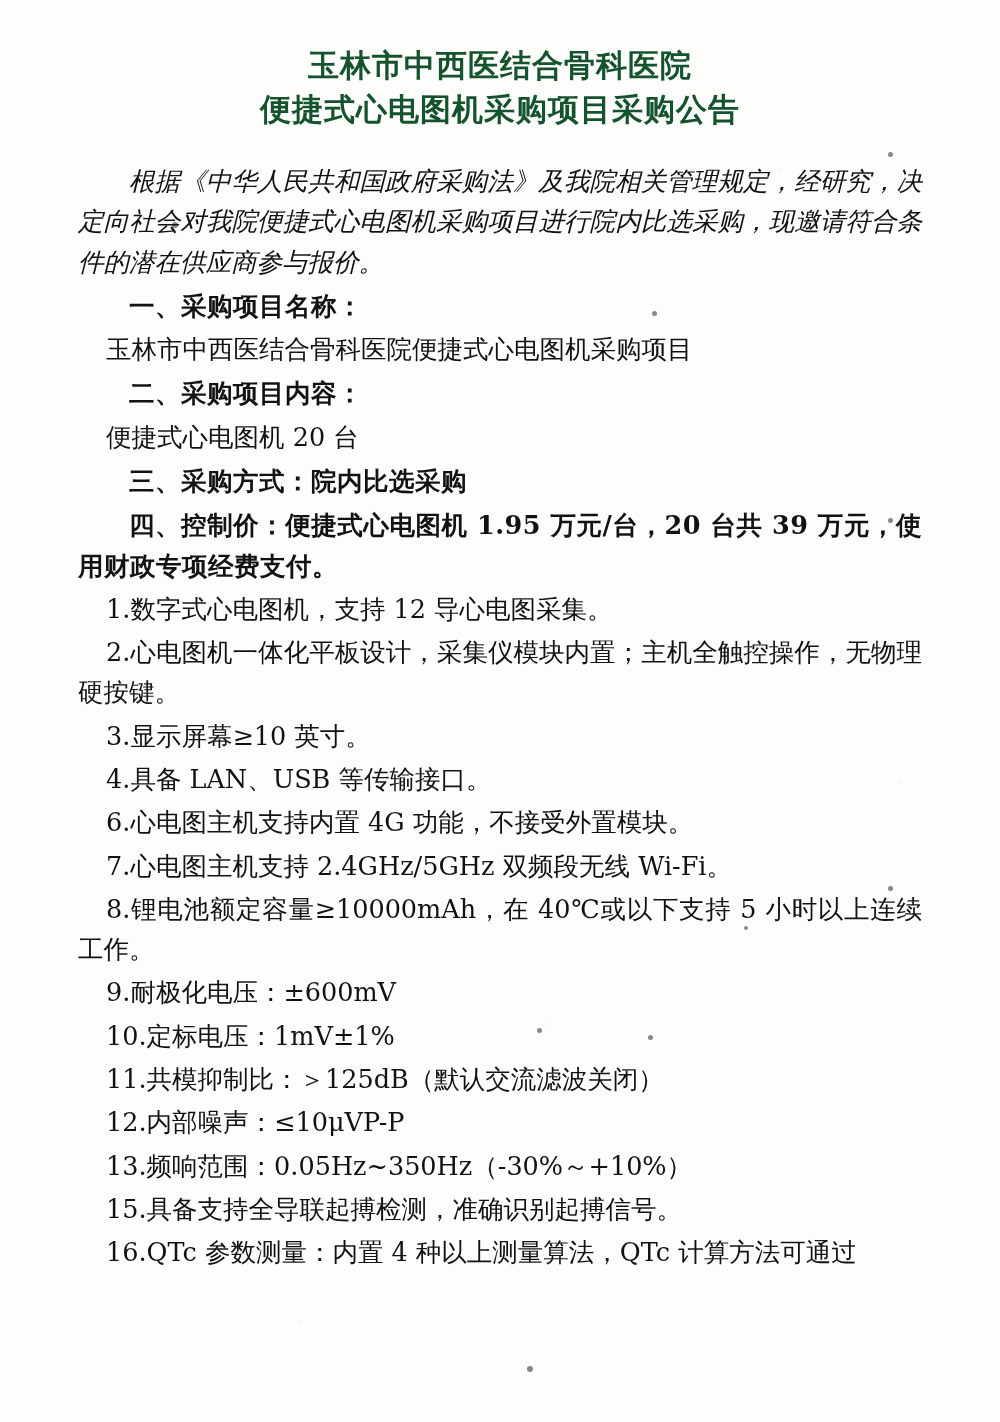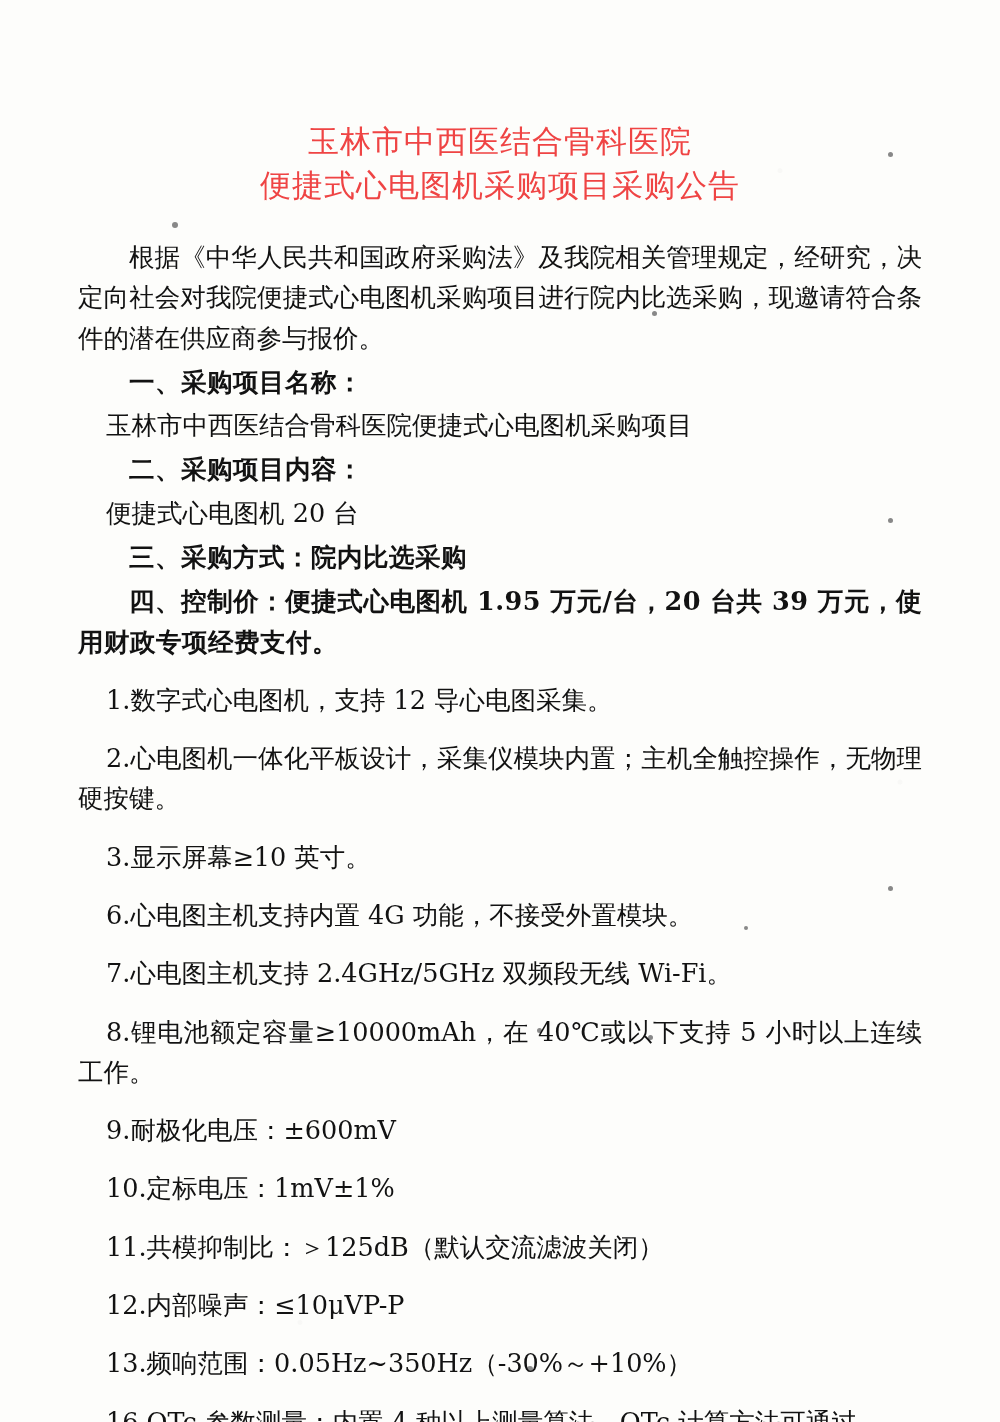--- a/index.html
+++ b/index.html
@@ -33,52 +33,53 @@
     pointer-events: none;
   }
   .content {
     position: absolute;
     left: 78px;
     top: 0;
     width: 844px;
   }
   .doc-title {
     text-align: center;
-    font-weight: normal;
+    font-weight: bold;
     font-size: 31px;
     line-height: 1.42;
     letter-spacing: 1px;
-    margin-top: 119px;
-    color: #ef4444;
+    margin-top: 43px;
+    color: #14532d;
   }
   .doc-title .line2 {
     display: block;
   }
   .body-text {
     margin-top: 30px;
     font-size: 25.5px;
     line-height: 1.58;
     text-align: justify;
     color: #121212;
   }
   p.para {
     margin: 0 0 2px 0;
   }
   .indent2 {
     text-indent: 2em;
+    font-style: italic;
   }
   .heading {
     font-weight: bold;
     text-indent: 2em;
     margin: 4px 0 0 0;
     letter-spacing: 0.5px;
   }
   .sub {
     text-indent: 1.1em;
-    margin: 18px 0 0 0;
+    margin: 3px 0 0 0;
   }
   .plainline {
     text-indent: 1.1em;
     margin: 3px 0 0 0;
   }
   
   .speck {
     position: absolute;
     background: #4a4a4a;
     border-radius: 50%;
@@ -119,25 +120,27 @@
       <p class="plainline">便捷式心电图机 20 台</p>
 
       <p class="heading">三、采购方式：院内比选采购</p>
 
       <p class="heading">四、控制价：便捷式心电图机 1.95 万元/台，20 台共 39 万元，使用财政专项经费支付。</p>
 
 
       <p class="sub">1.数字式心电图机，支持 12 导心电图采集。</p>
       <p class="sub">2.心电图机一体化平板设计，采集仪模块内置；主机全触控操作，无物理硬按键。</p>
       <p class="sub">3.显示屏幕≥10 英寸。</p>
+      <p class="sub">4.具备 LAN、USB 等传输接口。</p>
       <p class="sub">6.心电图主机支持内置 4G 功能，不接受外置模块。</p>
       <p class="sub">7.心电图主机支持 2.4GHz/5GHz 双频段无线 Wi-Fi。</p>
       <p class="sub">8.锂电池额定容量≥10000mAh，在 40℃或以下支持 5 小时以上连续工作。</p>
       <p class="sub">9.耐极化电压：±600mV</p>
       <p class="sub">10.定标电压：1mV±1%</p>
       <p class="sub">11.共模抑制比：＞125dB（默认交流滤波关闭）</p>
       <p class="sub">12.内部噪声：≤10μVP-P</p>
       <p class="sub">13.频响范围：0.05Hz~350Hz（-30%～+10%）</p>
+      <p class="sub">15.具备支持全导联起搏检测，准确识别起搏信号。</p>
       <p class="sub">16.QTc 参数测量：内置 4 种以上测量算法，QTc 计算方法可通过</p>
 
     </div>
   </div>
 </div>
 
 </body></html>

